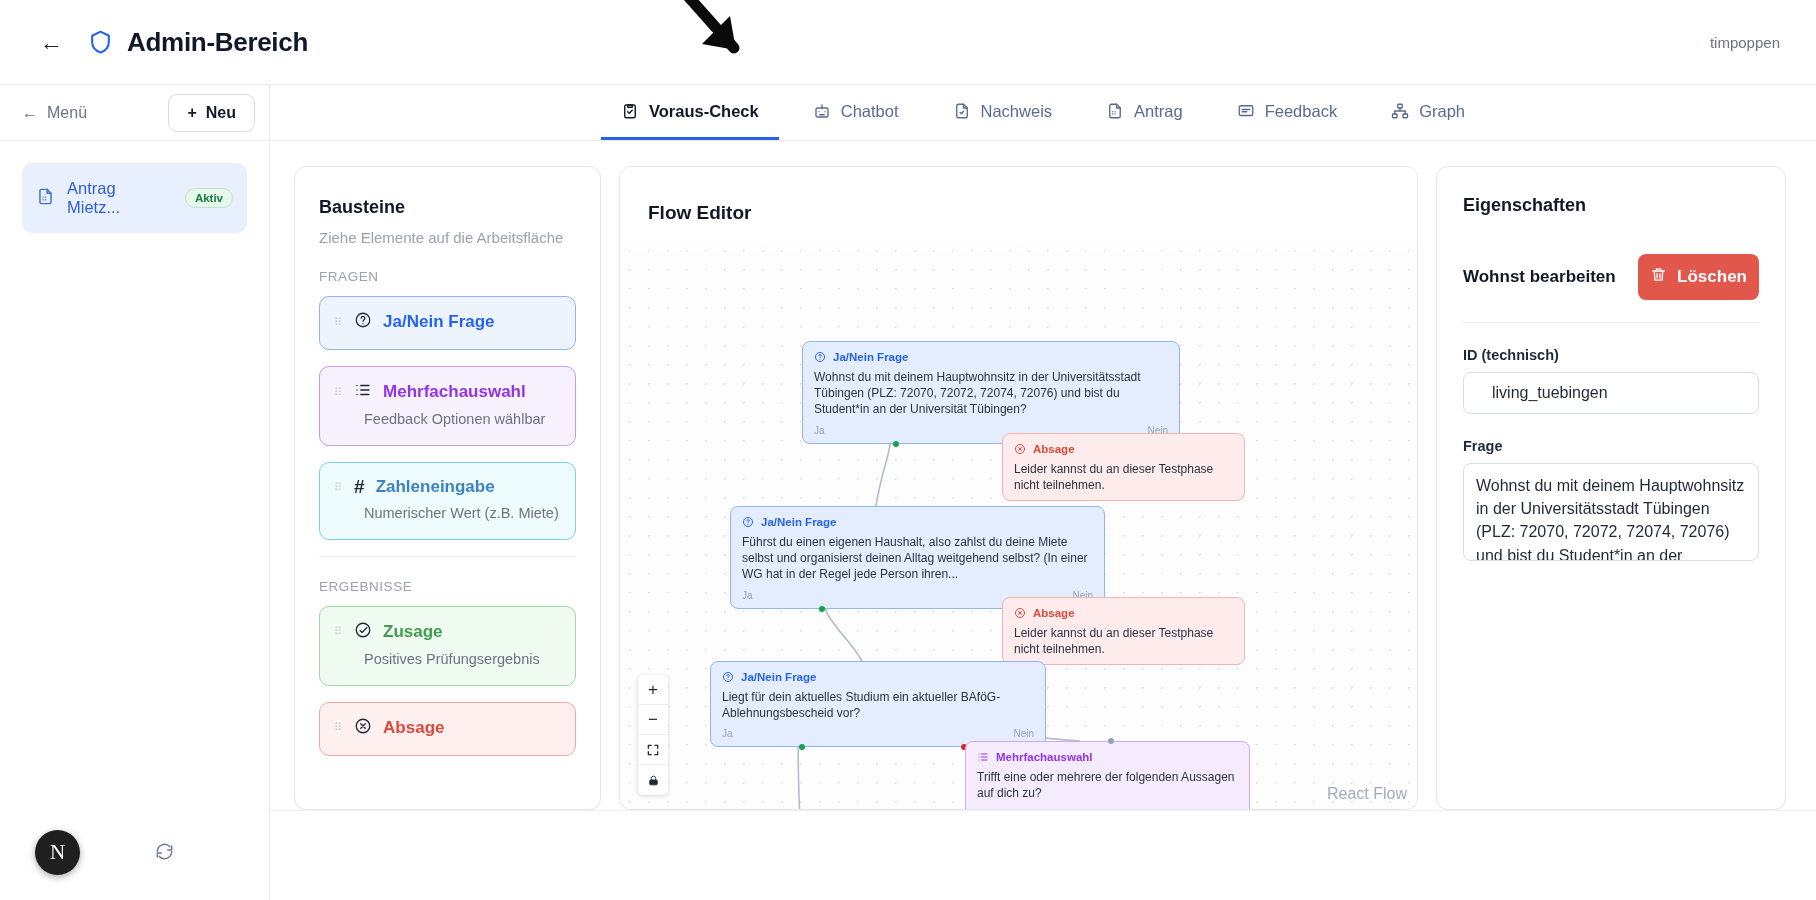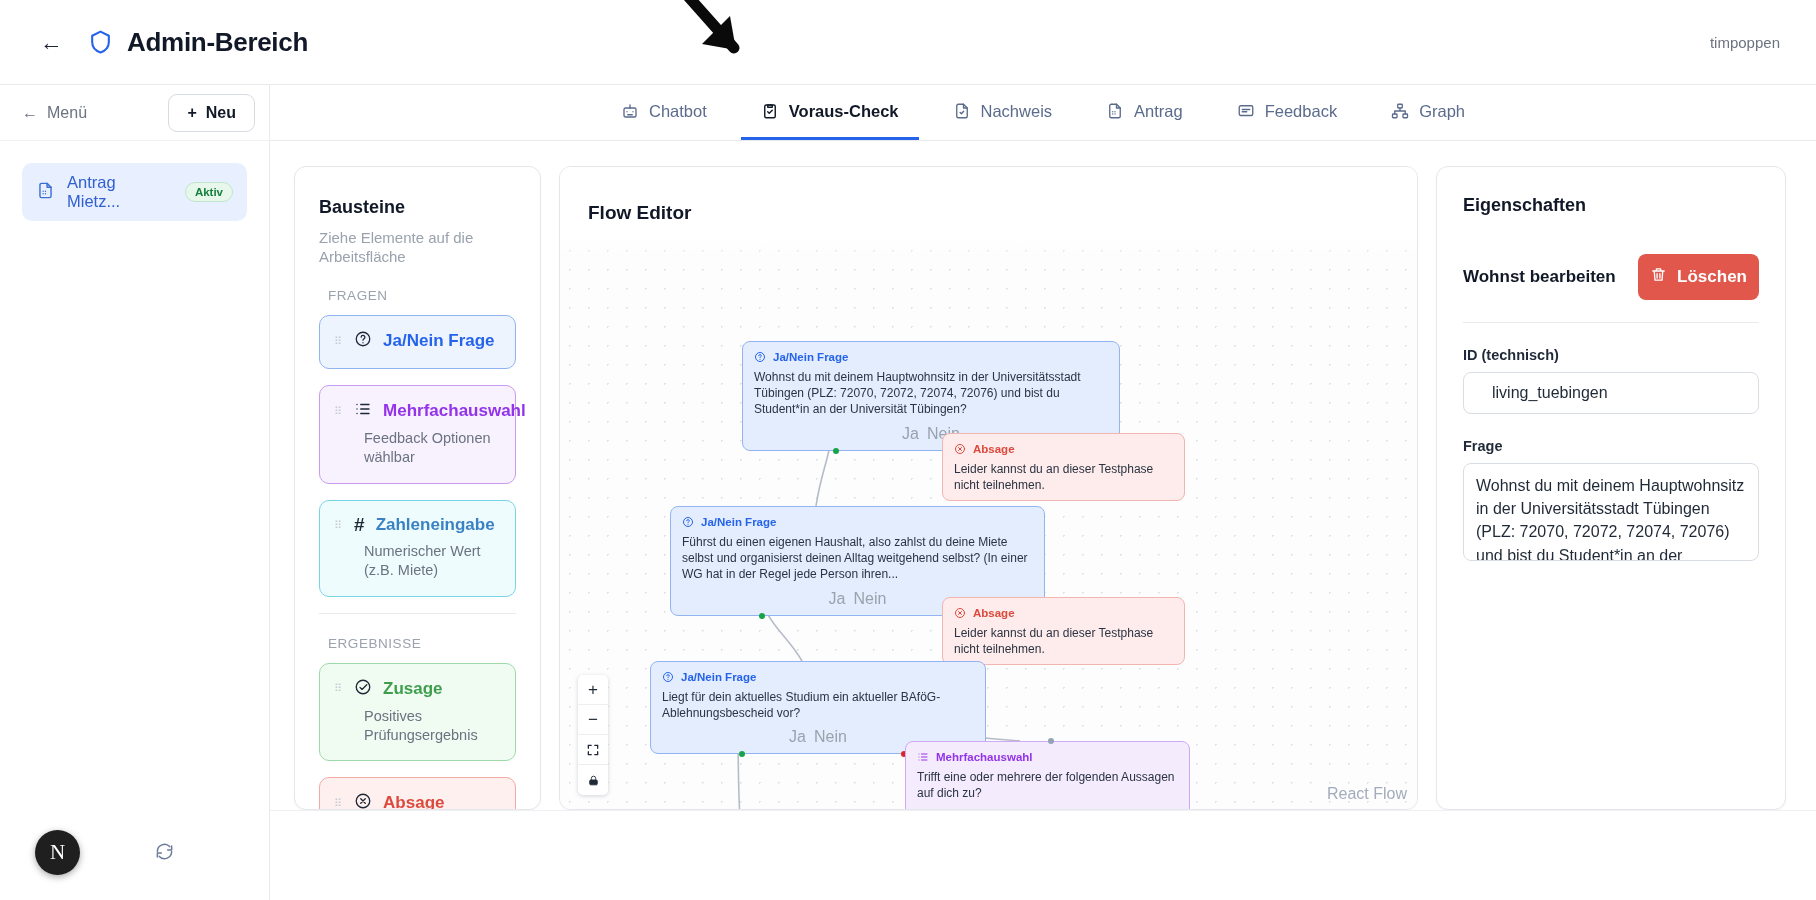--- a/index.html
+++ b/index.html
@@ -57,21 +57,21 @@
   .menu-link { display: flex; align-items: center; gap: 9px; font-size: 16px; color: #6b7280; cursor: pointer; }
   .new-btn {
     display: flex; align-items: center; gap: 9px;
     border: 1px solid #d7dbe2; border-radius: 9px;
     padding: 9px 18px; font-size: 16px; font-weight: bold; color: #111827;
     background: #fff; cursor: pointer;
   }
   .sidebar-list { padding: 22px 22px 0 22px; }
   .sb-item {
     display: flex; align-items: center; gap: 12px;
-    background: #e8efff; border-radius: 10px; padding: 10px 14px;
+    background: #e8efff; border-radius: 10px; padding: 16px 14px;
     cursor: pointer;
   }
   .sb-item-label { font-size: 16.5px; color: #2f5fd0; font-weight: 500; }
   .badge-aktiv {
     font-size: 11.5px; font-weight: bold; color: #15803d;
     background: #e7f7ec; border: 1px solid #bde8c8;
     border-radius: 11px; padding: 3px 9px;
   }
 
   
@@ -89,24 +89,24 @@
   .workspace {
     position: absolute; left: 270px; top: 141px; right: 0; bottom: 90px;
     display: flex; gap: 18px; padding: 25px 30px 0 24px;
   }
   .panel {
     background: #fff; border: 1px solid #e5e7eb; border-radius: 12px;
     box-shadow: 0 1px 2px rgba(16,24,40,.04);
   }
 
   
-  .bausteine { width: 247px; flex: none; padding: 30px 24px 0 24px; overflow: hidden; position: relative; }
+  .bausteine { width: 307px; flex: none; padding: 30px 24px 0 24px; overflow: hidden; position: relative; }
   .bs-title { font-size: 18px; font-weight: bold; color: #111827; }
   .bs-sub { font-size: 15px; color: #9aa2ae; margin-top: 10px; line-height: 1.28; }
-  .bs-group { font-size: 13.5px; letter-spacing: .55px; color: #9aa2ae; margin: 22px 9px 12px; }
+  .bs-group { font-size: 13.5px; letter-spacing: .55px; color: #9aa2ae; margin: 22px 0 12px; }
   .bs-card {
     border-radius: 10px; border: 1px solid; padding: 14px 14px 16px 14px; margin-bottom: 16px;
     cursor: grab; position: relative;
   }
   .bs-row { display: flex; align-items: center; gap: 11px; }
   .grip { color: #c4c9d2; letter-spacing: 1px; line-height: 7px; font-size: 11px; }
   .bs-name { font-size: 17px; font-weight: bold; }
   .bs-desc { font-size: 14.5px; color: #6b7280; margin-top: 7px; margin-left: 30px; line-height: 1.3; }
   .divider-line { height:1px; background:#e9ebef; margin: 4px 0 0 0; }
 
@@ -126,21 +126,21 @@
   }
   .canvas {
     position: absolute; inset: 0; top: 74px;
     background-color: #fdfdfe;
     background-image: radial-gradient(#dfe3ea 1px, transparent 1px);
     background-size: 19px 19px;
   }
   .node { position: absolute; border-radius: 8px; border: 1px solid; padding: 9px 11px 7px 11px; }
   .node-head { display: flex; align-items: center; gap: 7px; font-size: 11.5px; font-weight: bold; }
   .node-text { font-size: 12px; color: #2b3342; line-height: 1.35; margin-top: 6px; }
-  .node-foot { display: flex; justify-content: center; font-size: 16px; color: #9aa2ae; margin-top: 7px; gap: 8px; }
+  .node-foot { display: flex; justify-content: space-between; font-size: 10px; color: #9aa2ae; margin-top: 7px; gap: 8px; }
   .node-q { background: #e4edfd; border-color: #93b4f2; }
   .node-q .node-head { color: #2563eb; }
   .node-reject { background: #fdeceb; border-color: #f2b5b0; }
   .node-reject .node-head { color: #dc4a3d; }
   .node-multi { background: #f4ebfd; border-color: #cfa9f3; }
   .node-multi .node-head { color: #9333ea; }
   .chips { display: flex; align-items: center; gap: 7px; margin-top: 8px; flex-wrap: nowrap; }
   .chip { background: #2f6fe4; color: #fff; font-size: 10.5px; font-weight: bold;
           border-radius: 10px; padding: 4px 10px; white-space: nowrap; }
   .handle { position: absolute; width: 6px; height: 6px; border-radius: 50%; bottom: -4px; }
@@ -195,38 +195,38 @@
     </span>
     <div class="page-title">Admin-Bereich</div>
     <div class="user-name">timpoppen</div>
     <svg class="cursor-arrow" width="80" height="80" viewBox="0 0 80 80">
       <path d="M6 2 L54 56" stroke="#0a0a0a" stroke-width="11" stroke-linecap="round" fill="none"></path>
       <path d="M56 58 L22 52 L50 24 Z" fill="#0a0a0a"></path>
     </svg>
   </div>
 
   <div class="tabrow">
-    <div class="tab">
-      <span>
-        <svg width="18" height="18" viewBox="0 0 24 24" fill="none" stroke="currentColor" stroke-width="1.8" stroke-linecap="round" stroke-linejoin="round">
-            <rect x="4" y="8" width="16" height="12" rx="2"></rect>
-            <path d="M12 4v4M8 13h.01M16 13h.01M9 17h6"></path>
-          </svg>
-      </span>
-      <span>Chatbot</span>
-    </div>
     <div class="tab active">
       <span>
         <svg width="18" height="18" viewBox="0 0 24 24" fill="none" stroke="currentColor" stroke-width="1.9" stroke-linecap="round" stroke-linejoin="round">
             <rect x="5" y="4" width="14" height="17" rx="2"></rect>
             <path d="M9 4h6v3H9z"></path>
             <path d="M9 13l2 2 4-4"></path>
           </svg>
       </span>
       <span>Voraus-Check</span>
+    </div>
+    <div class="tab">
+      <span>
+        <svg width="18" height="18" viewBox="0 0 24 24" fill="none" stroke="currentColor" stroke-width="1.8" stroke-linecap="round" stroke-linejoin="round">
+            <rect x="4" y="8" width="16" height="12" rx="2"></rect>
+            <path d="M12 4v4M8 13h.01M16 13h.01M9 17h6"></path>
+          </svg>
+      </span>
+      <span>Chatbot</span>
     </div>
     <div class="tab">
       <span>
         <svg width="18" height="18" viewBox="0 0 24 24" fill="none" stroke="currentColor" stroke-width="1.8" stroke-linecap="round" stroke-linejoin="round">
             <path d="M14 3H7a2 2 0 00-2 2v14a2 2 0 002 2h10a2 2 0 002-2V8z"></path>
             <path d="M14 3v5h5"></path>
             <path d="M9.5 14l1.7 1.7 3-3.4"></path>
           </svg>
       </span>
       <span>Nachweis</span>

